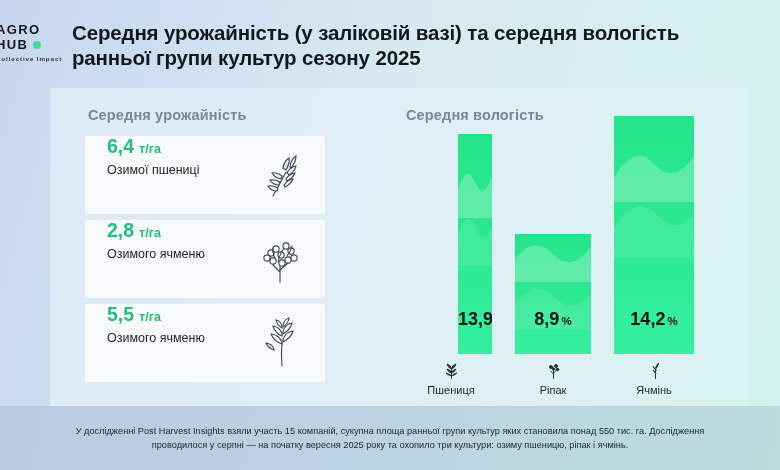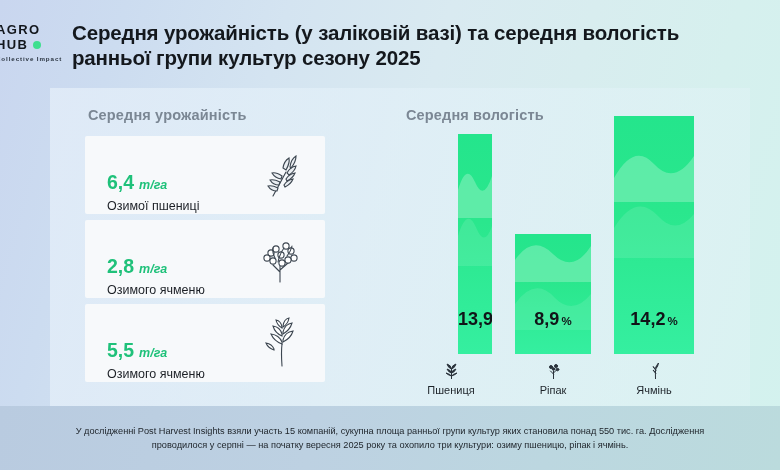--- a/index.html
+++ b/index.html
@@ -41,29 +41,29 @@
     color:#7b8794; letter-spacing:.15px; white-space:nowrap;
   }
   .st-left  { left:38px;  top:19px; }
   .st-right { left:356px; top:19px; }
 
   
   .cards { position:absolute; left:35px; top:48px; width:240px; }
   .card {
     position:relative; width:240px; height:78px; margin-bottom:6px;
     background:#f7f9fb; border-radius:2px;
-    display:flex; align-items:flex-end;
+    display:flex; align-items:flex-start;
   }
   .card-text { margin-left:22px; width:132px; }
   .card-value {
     font-size:18.5px; font-weight:bold; color:#17181a; line-height:21px;
     display:flex; align-items:baseline; gap:5px; white-space:nowrap;
   }
   .card-num { color:#1fc17a; font-size:19.5px; font-weight:bold; }
-  .card-unit { color:#1fc17a; font-size:12.5px; font-weight:bold;font-style:italic; }
+  .card-unit { color:#1fc17a; font-size:12.5px; font-weight:bold; }
   .card-label { font-size:12.5px; color:#1d2127; line-height:16px; margin-top:2px; white-space:nowrap; }
   .card-icon { position:absolute; right:18px; top:50%; transform:translateY(-50%);
                width:54px; height:54px; }
   .card-icon svg { width:100%; height:100%; display:block; }
 
   
   .chart { position:absolute; left:352px; top:30px; width:312px; height:268px; }
   .bar-wrap { position:absolute; bottom:32px; }
   .bar {
     position:relative; width:100%; overflow:hidden;

